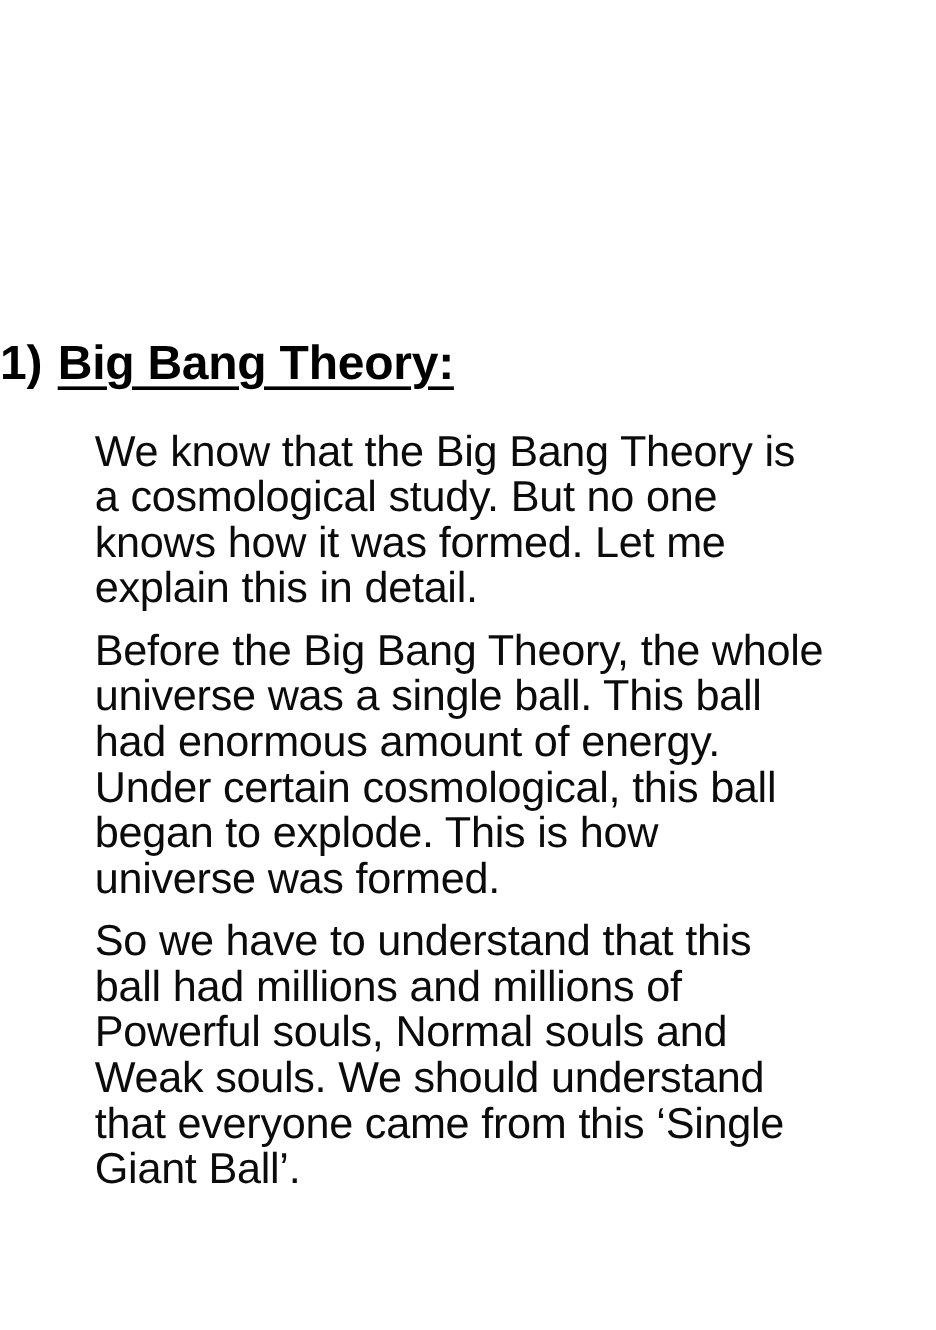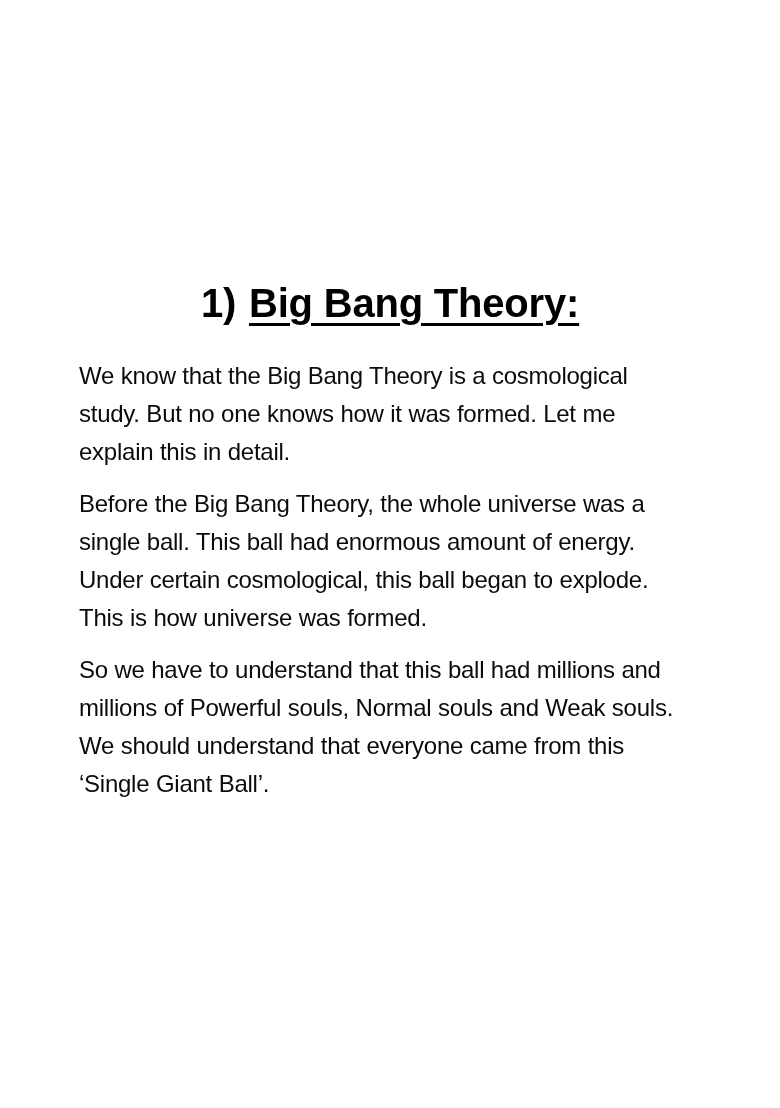--- a/index.html
+++ b/index.html
@@ -23,21 +23,20 @@
     inset: 0;
     background: #ffffff;
   }
 
   
   .doc-heading {
     position: absolute;
     left: 0;
     right: 0;
     top: 253px;
-    text-align: center;
     font-size: 40px;
     font-weight: bold;
     line-height: 1.18;
     letter-spacing: -0.2px;
     white-space: nowrap;
   }
   .doc-heading .num {
     font-weight: bold;
     text-decoration: none;
     padding-right: 2px;
@@ -50,21 +49,21 @@
   }
 
   
   .body-copy {
     position: absolute;
     left: 79px;
     top: 357px;
     width: 608px;
   }
   .para {
-    font-size: 24px;
+    font-size: 36px;
     line-height: 38px;
     letter-spacing: -0.25px;
     word-spacing: 0.2px;
     text-align: left;
     margin: 0 0 14px 0;
     color: #0b0b0b;
   }
   .para:last-child {
     margin-bottom: 0;
   }

